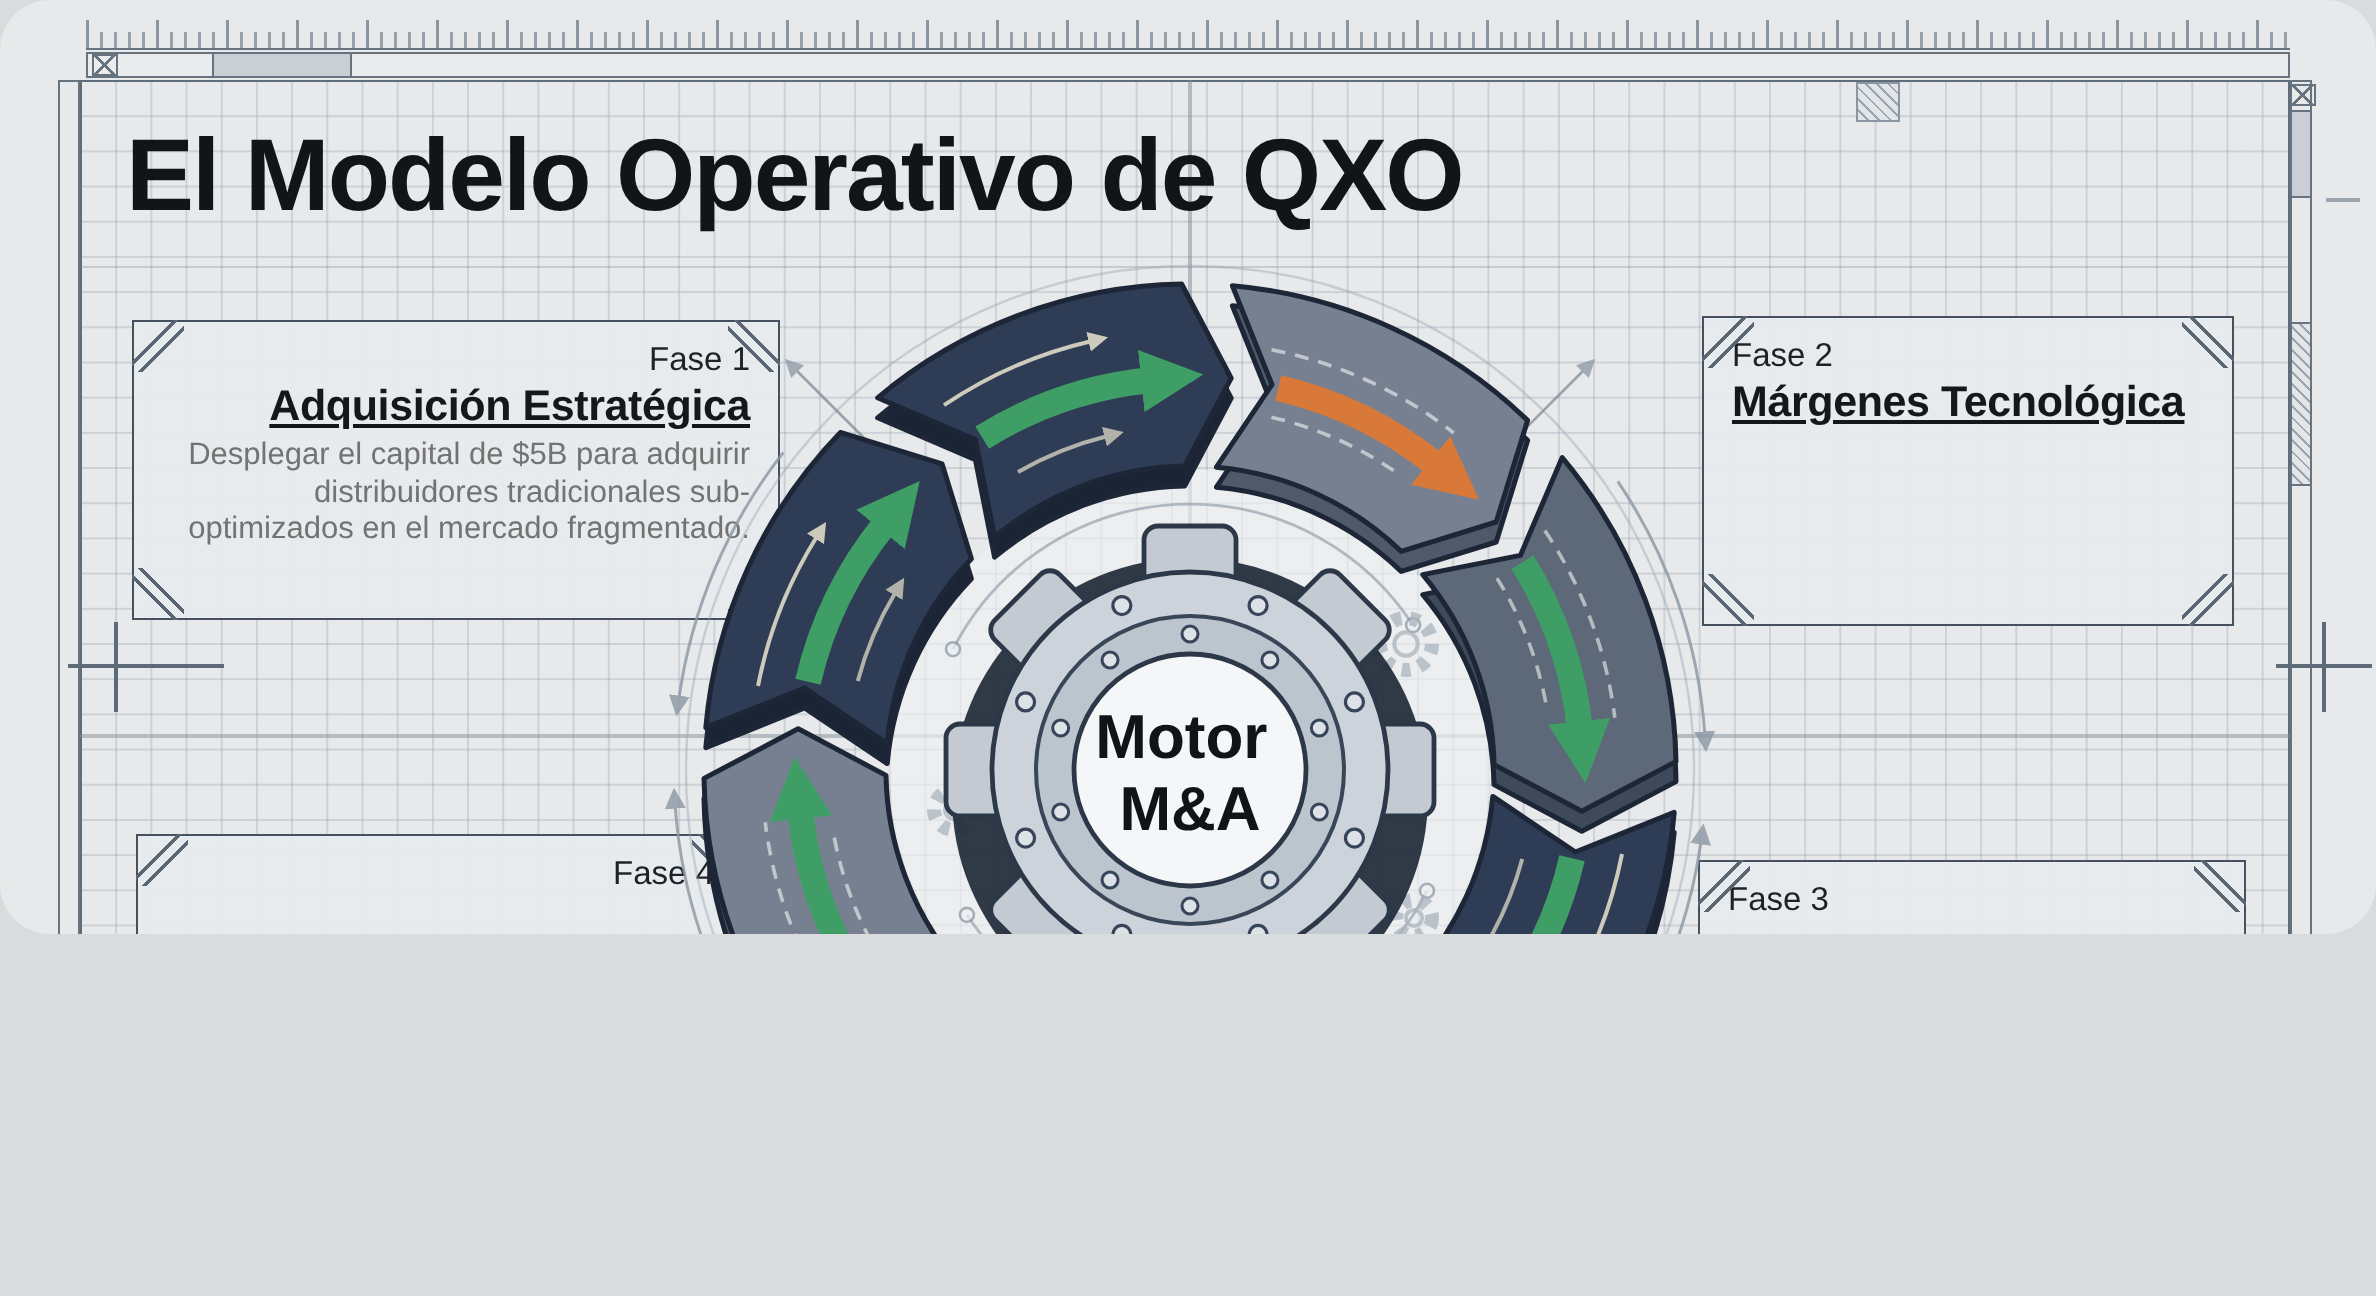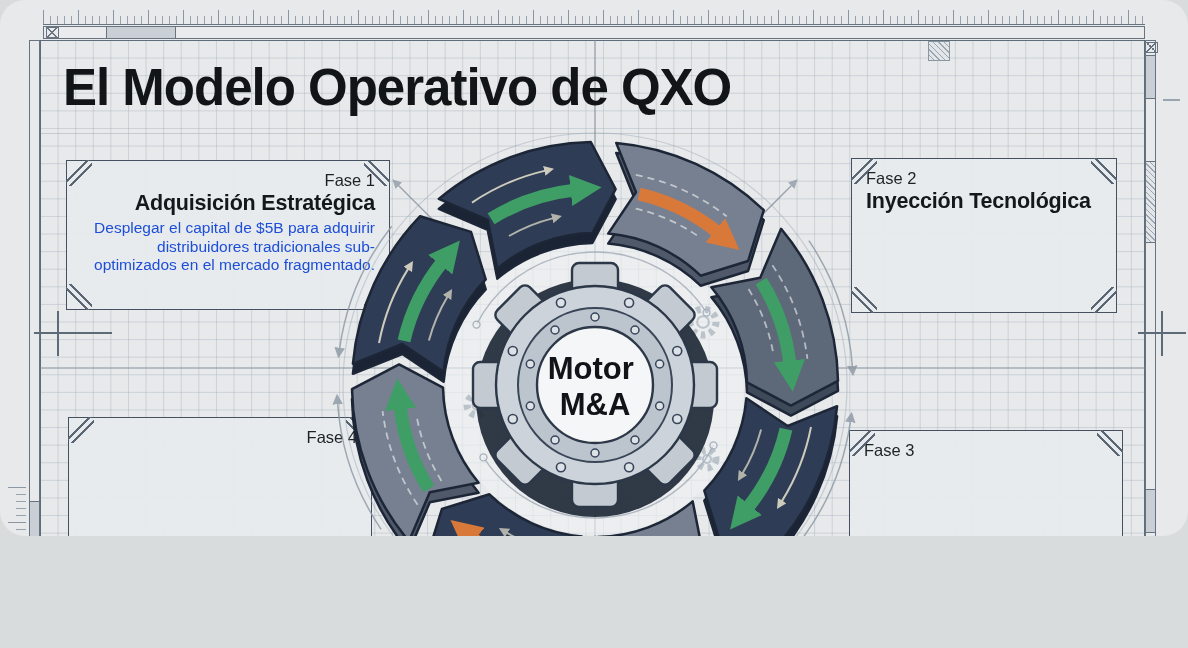--- a/index.html
+++ b/index.html
@@ -1,16 +1,16 @@
 <!DOCTYPE html>
 <html><head>
 <meta charset="utf-8">
 <style>
   html,body{margin:0;padding:0;background:#d9dcdd;}
-  .stage{position:relative;width:1188px;height:536px;background:#e7e9ea;overflow:hidden;
+  .stage{position:relative;width:1188px;height:467px;background:#e7e9ea;overflow:hidden;
          font-family:"Liberation Sans",sans-serif;border-radius:25px;}
   
   .gridpaper{position:absolute;left:40px;top:40px;width:1105px;height:590px;box-sizing:border-box;
     border:1.6px solid #5f6d7a;
     background-image:linear-gradient(rgba(148,164,180,.34) 1px,transparent 1px),
                      linear-gradient(90deg,rgba(148,164,180,.34) 1px,transparent 1px);
     background-size:17.6px 17.6px;background-position:-1px -1px;}
   
   .topruler{position:absolute;left:43px;top:10px;width:1102px;height:14px;border-bottom:1.6px solid #67747f;}
   .topruler .small{position:absolute;left:0;bottom:0;width:100%;height:8px;
@@ -38,22 +38,22 @@
   .dashmark{position:absolute;height:2px;background:#9aa5af;}
   .ch{position:absolute;background:#5d6b79;}
   .guide{position:absolute;background:#7b8793;}
   
   h1.title{position:absolute;left:63px;top:58px;margin:0;font-size:51px;font-weight:bold;
     letter-spacing:-1px;color:#111518;}
   
   .phase{position:absolute;background:rgba(232,235,237,.94);border:1.6px solid #45515f;
     box-sizing:border-box;padding:8px 14px;color:#1b2026;}
   .phase .kck{font-size:16.5px;margin:2px 0 0;color:#1d2227;}
-  .phase h2{font-size:21.5px;line-height:1.12;margin:1px 0 4px;color:#14181d;letter-spacing:-.2px;}
-  .phase p{font-size:15.5px;line-height:1.2;margin:2px 0;color:#1d4ed8;}
+  .phase h2{font-size:21.5px;line-height:1.12;margin:1px 0 4px;color:#14181d;letter-spacing:-.2px;text-decoration:underline;}
+  .phase p{font-size:15.5px;line-height:1.2;margin:2px 0;color:#737373;}
   .p1{left:66px;top:160px;width:324px;height:150px;text-align:right;}
   .p2{left:851px;top:158px;width:266px;height:155px;}
   .p3{left:849px;top:430px;width:274px;height:158px;}
   .p4{left:68px;top:417px;width:304px;height:168px;text-align:right;}
   .cm{position:absolute;width:26px;height:26px;pointer-events:none;}
   .cm.tl{left:-1px;top:-1px;background:linear-gradient(135deg,transparent 40%,#5a6673 40%,#5a6673 45%,transparent 45%,transparent 55%,#5a6673 55%,#5a6673 60%,transparent 60%);}
   .cm.br{right:-1px;bottom:-1px;background:linear-gradient(135deg,transparent 40%,#5a6673 40%,#5a6673 45%,transparent 45%,transparent 55%,#5a6673 55%,#5a6673 60%,transparent 60%);}
   .cm.tr{right:-1px;top:-1px;background:linear-gradient(45deg,transparent 40%,#5a6673 40%,#5a6673 45%,transparent 45%,transparent 55%,#5a6673 55%,#5a6673 60%,transparent 60%);}
   .cm.bl{left:-1px;bottom:-1px;background:linear-gradient(45deg,transparent 40%,#5a6673 40%,#5a6673 45%,transparent 45%,transparent 55%,#5a6673 55%,#5a6673 60%,transparent 60%);}
   
@@ -118,21 +118,21 @@
     <h2>Adquisición Estratégica</h2>
     <p>Desplegar el capital de $5B para adquirir distribuidores tradicionales sub-optimizados en el mercado fragmentado.</p>
   </section>
 
   <section class="phase p2">
     <span class="cm tl"></span>
       <span class="cm tr"></span>
       <span class="cm bl"></span>
       <span class="cm br"></span>
     <div class="kck">Fase 2</div>
-    <h2>Inyección Tecnológica</h2>
+    <h2>Márgenes Tecnológica</h2>
   </section>
 
   <section class="phase p3">
     <span class="cm tl"></span>
       <span class="cm tr"></span>
       <span class="cm bl"></span>
       <span class="cm br"></span>
     <div class="kck">Fase 3</div>
   </section>
 

